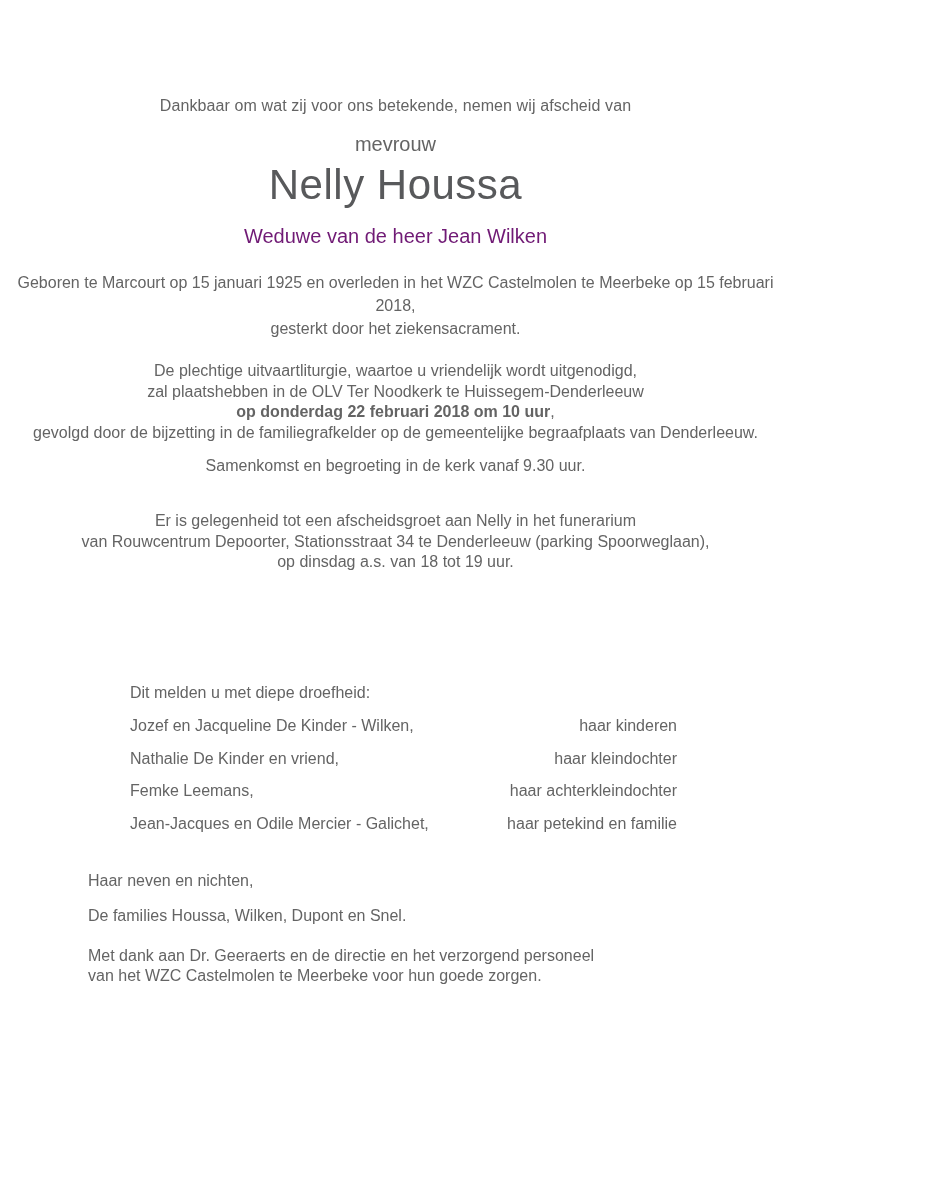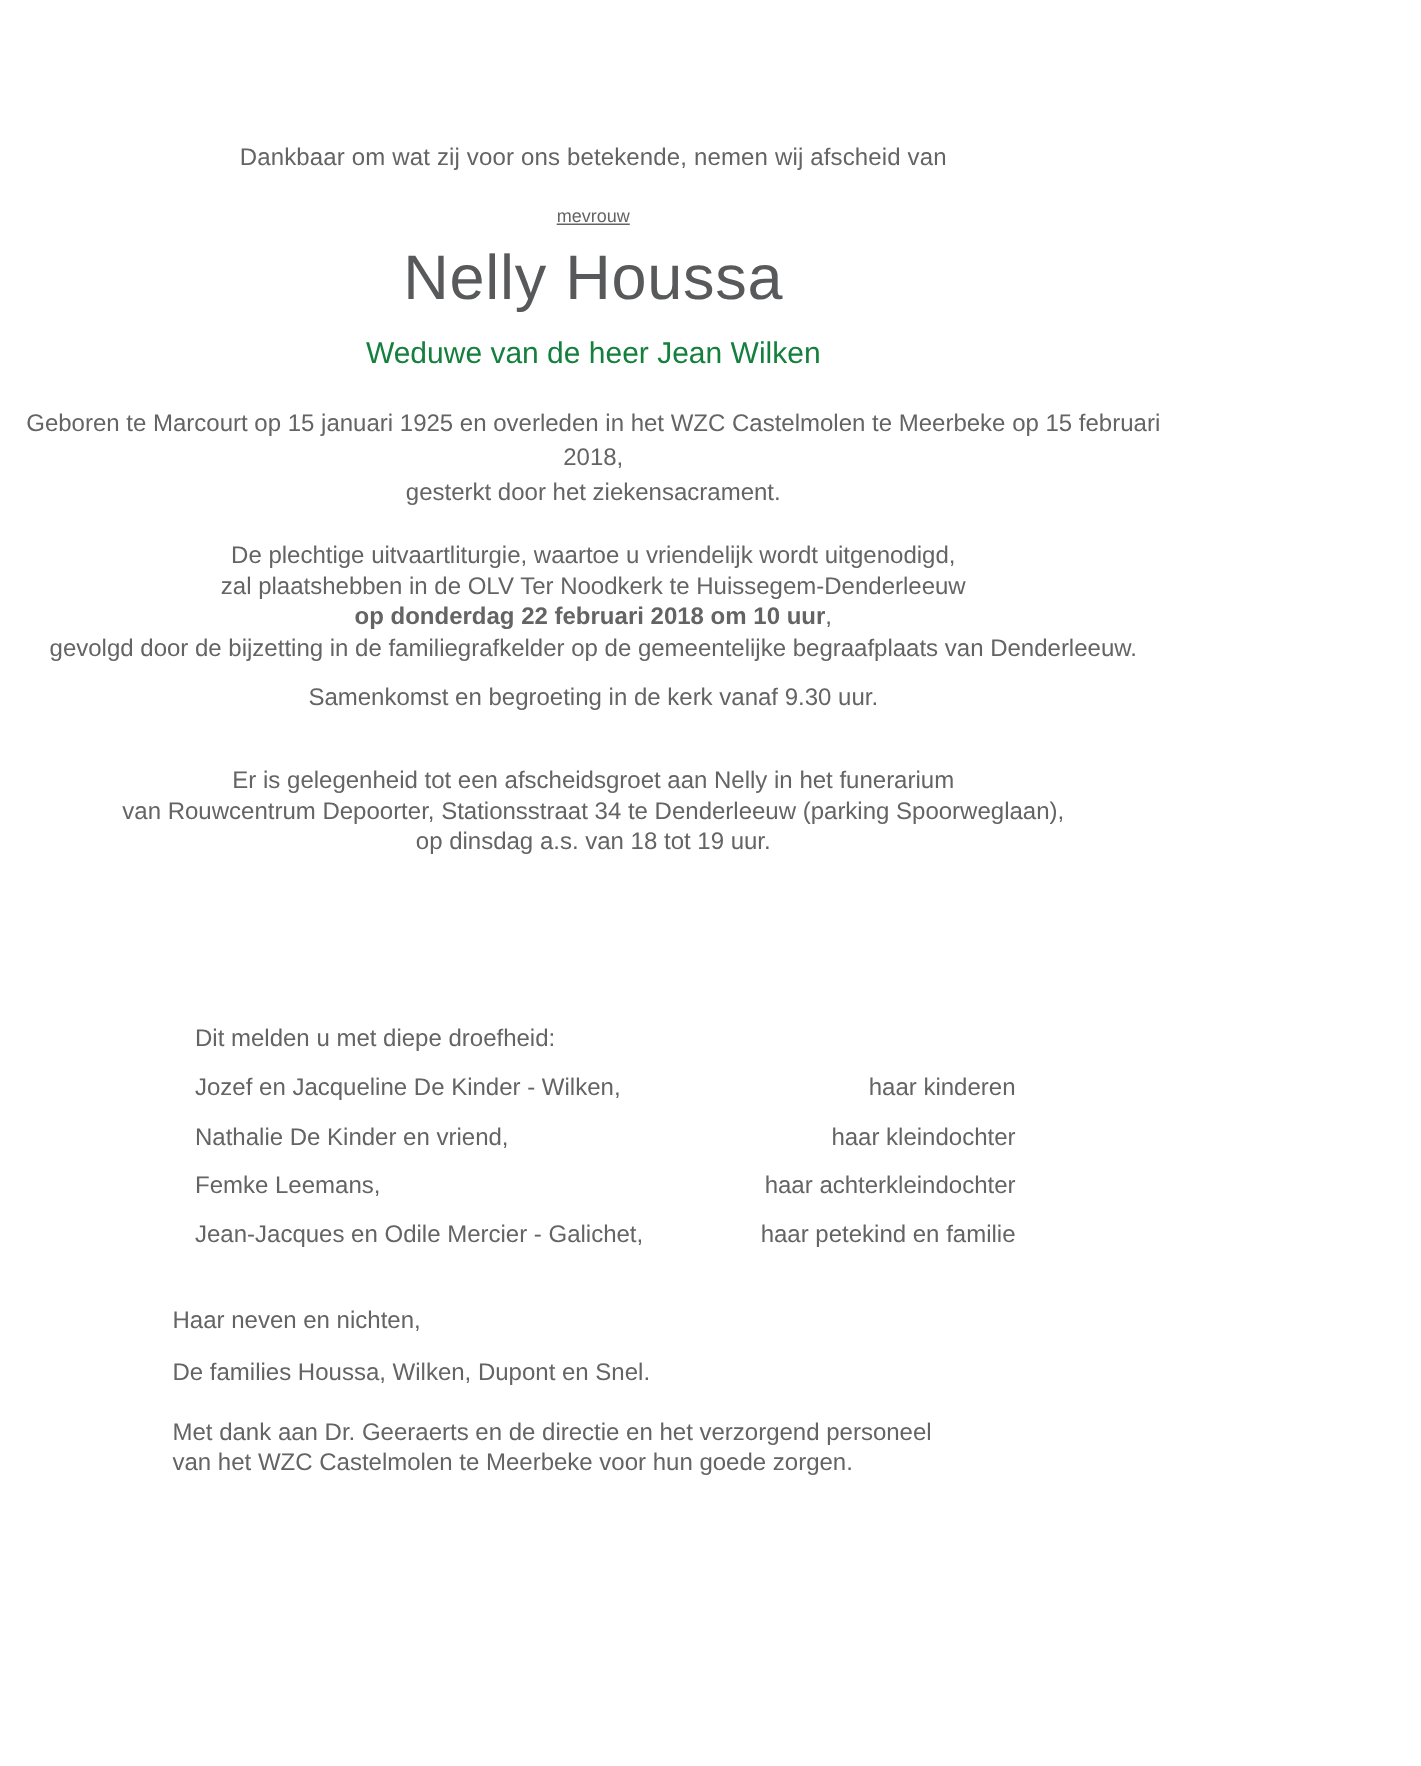--- a/index.html
+++ b/index.html
@@ -13,23 +13,23 @@
     color: #646464;
     overflow: hidden;
   }
   .block {
     position: absolute;
     left: 0;
     width: 100%;
     text-align: center;
   }
   .intro        { top: 96px;  font-size: 16px; line-height: 20px; letter-spacing: 0.1px; }
-  .honorific    { top: 134px; font-size: 12px; line-height: 20px; text-decoration: underline; }
+  .honorific    { top: 134px; font-size: 20px; line-height: 20px; }
   .deceased-name{ top: 160px; font-size: 42px; line-height: 50px; font-weight: 300; color: #58595b; letter-spacing: 0.5px; }
-  .widow-line   { top: 223px; font-size: 20px; line-height: 26px; color: #15803d; }
+  .widow-line   { top: 223px; font-size: 20px; line-height: 26px; color: #701a75; }
   .life         { top: 271px; font-size: 16px; line-height: 23px; }
   .service      { top: 361px; font-size: 16px; line-height: 20.5px; }
   .service .bold{ font-weight: bold; }
   .gathering    { top: 456px; font-size: 16px; line-height: 20px; }
   .farewell     { top: 511px; font-size: 16px; line-height: 20.5px; }
   .announce {
     top: 683px;
     text-align: left;
     padding-left: 130px;
     padding-right: 114px;
@@ -45,21 +45,21 @@
     gap: 16px;
   }
   .relatives-1  { top: 871px; }
   .relatives-2  { top: 906px; }
   .thanks       { top: 946px; line-height: 21px; }
   .left-block {
     position: absolute;
     left: 0;
     width: 100%;
     text-align: left;
-    padding-left: 115px;
+    padding-left: 88px;
     padding-right: 89px;
     font-size: 16px;
     line-height: 20px;
   }
   .footer {
     top: 1131px;
     font-size: 12.5px;
     line-height: 16px;
     color: #7d7d7d;
     letter-spacing: 0.2px;

